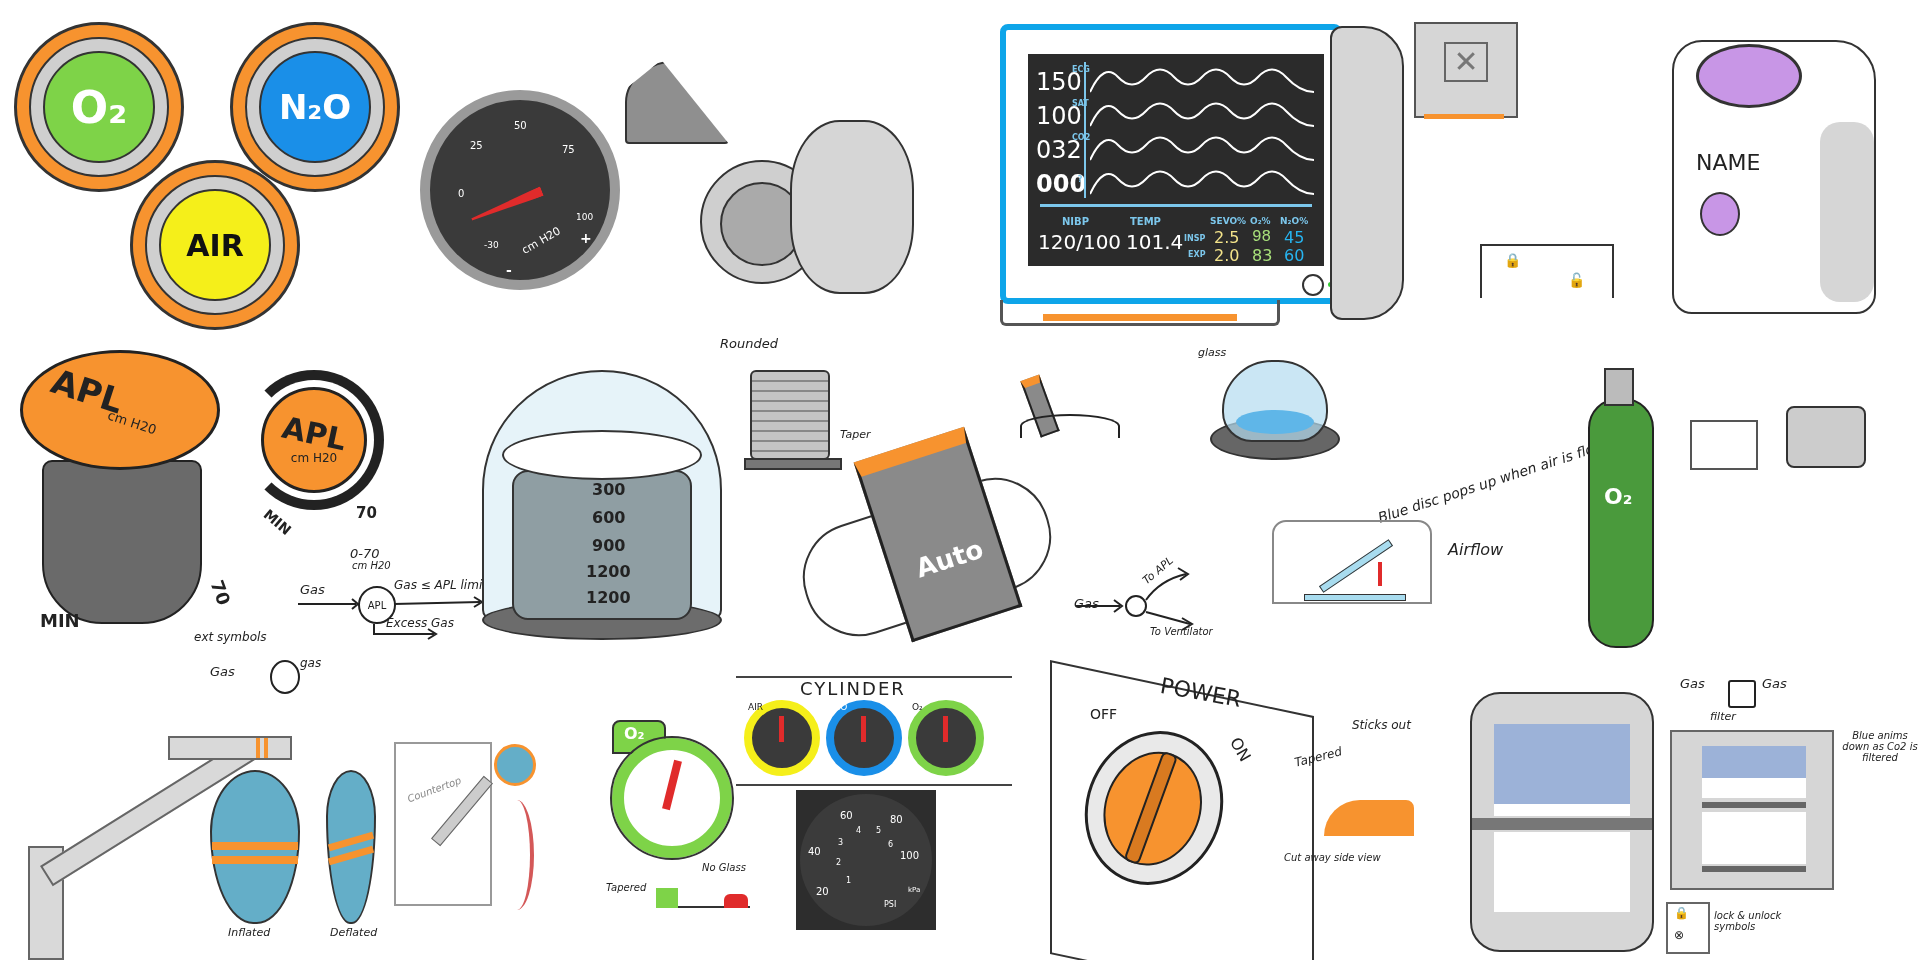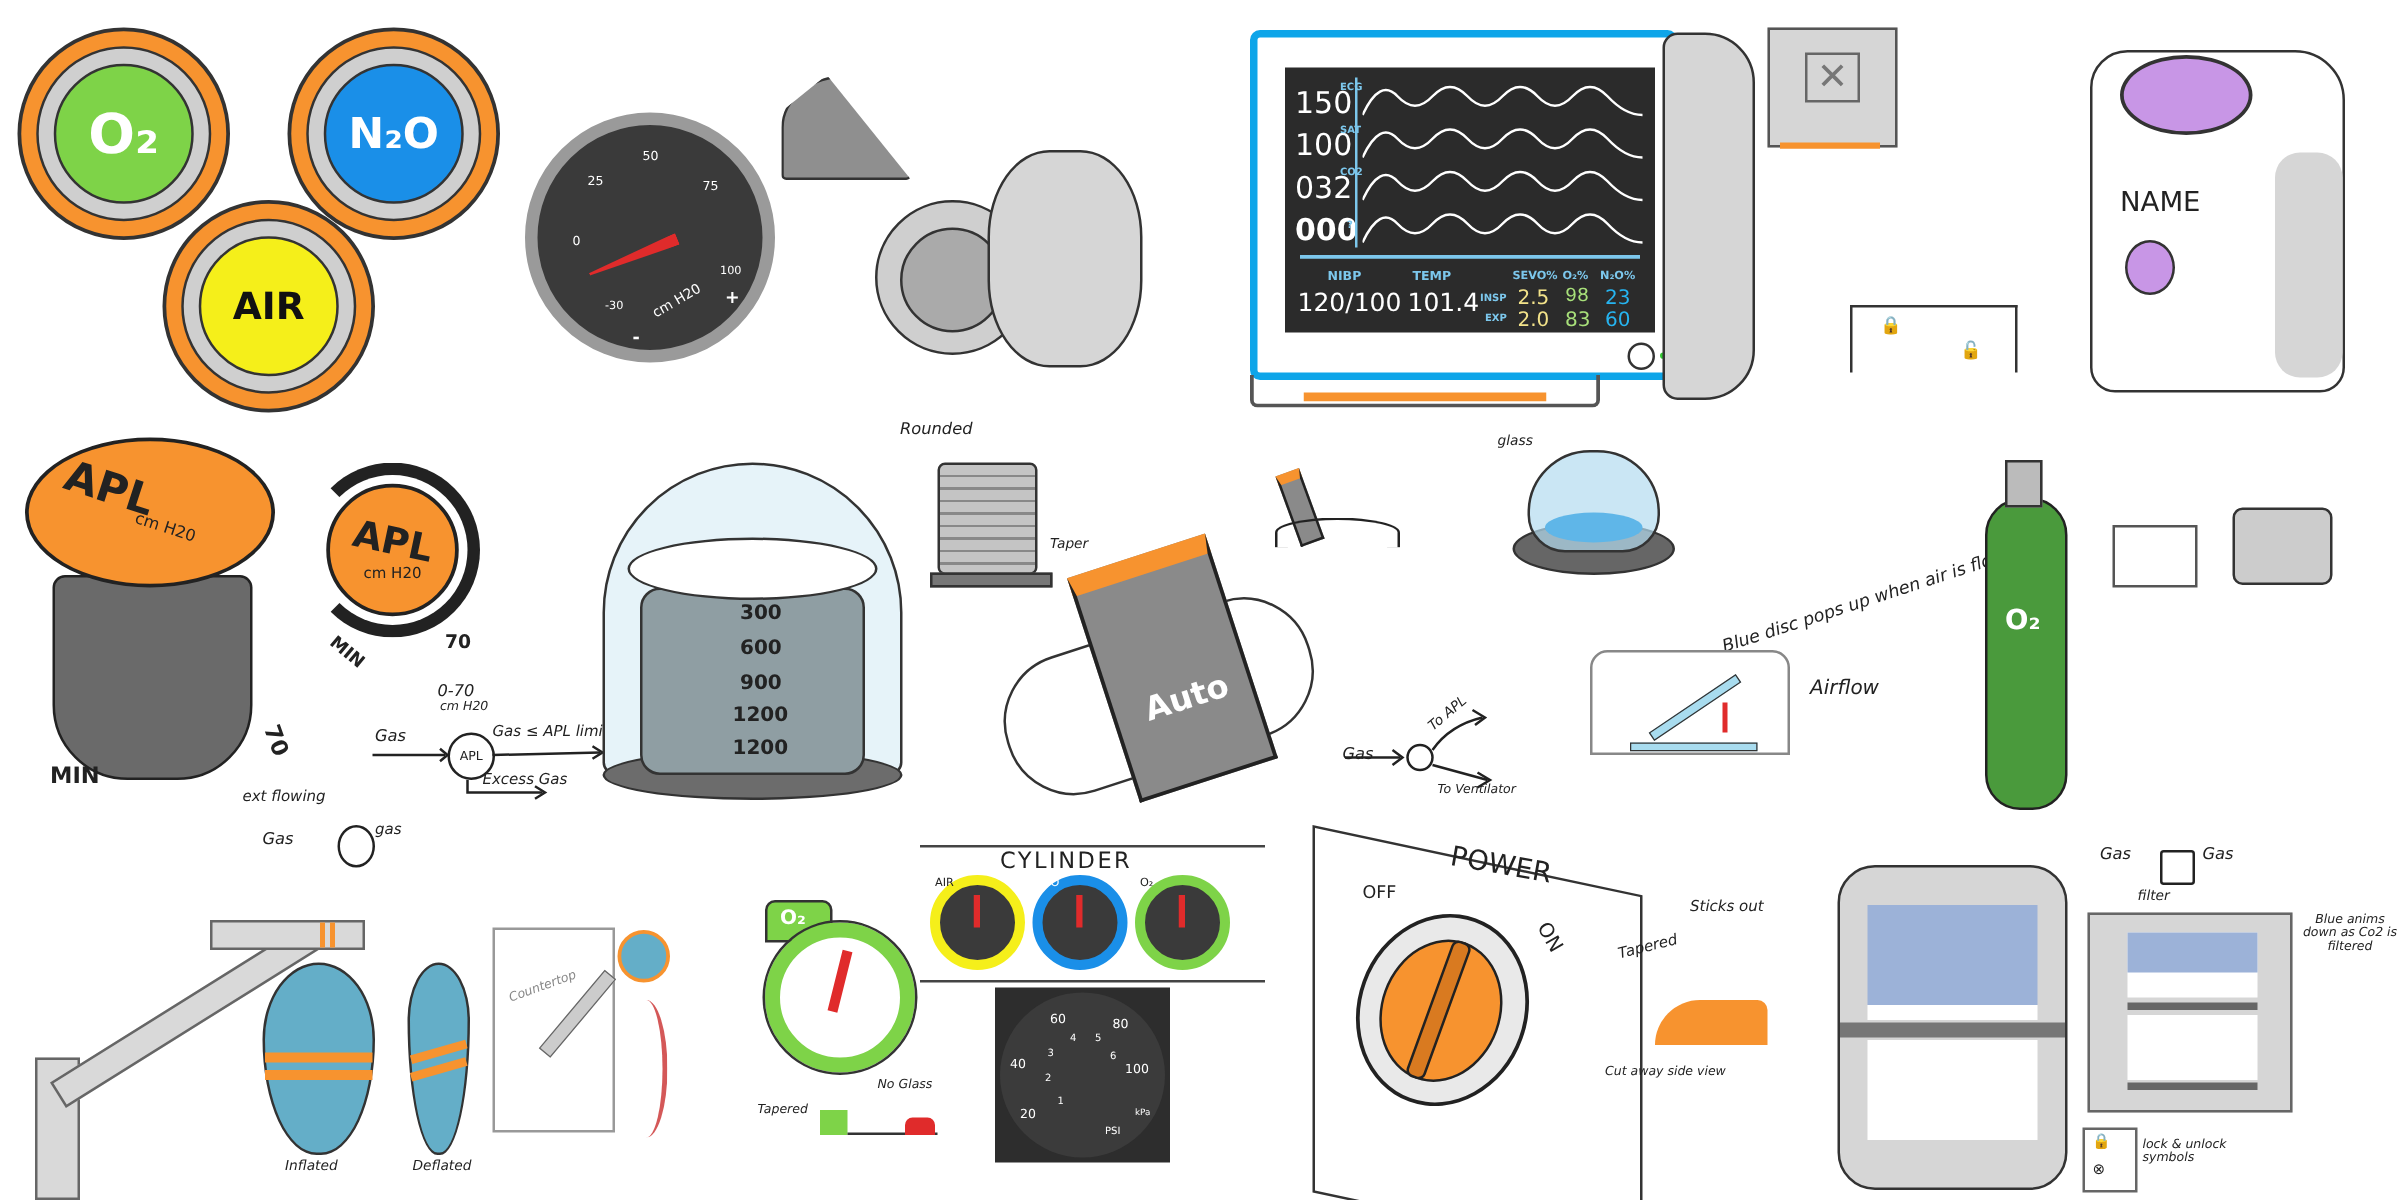--- a/index.html
+++ b/index.html
@@ -93,21 +93,21 @@
     <span class="big" style="left:98px;top:176px;">101.4</span>
     <span class="hdr" style="left:156px;top:180px;font-size:8px;">INSP</span>
     <span class="hdr" style="left:160px;top:196px;font-size:8px;">EXP</span>
     <span class="hdr" style="left:182px;top:162px;font-size:9px;">SEVO%</span>
     <span class="val" style="left:186px;top:174px;color:#f3e38a;">2.5</span>
     <span class="val" style="left:186px;top:192px;color:#f3e38a;">2.0</span>
     <span class="hdr" style="left:222px;top:162px;font-size:9px;">O₂%</span>
     <span class="val" style="left:224px;top:174px;color:#a8e07a;font-family:Liberation Mono, monospace;">98</span>
     <span class="val" style="left:224px;top:192px;color:#a8e07a;">83</span>
     <span class="hdr" style="left:252px;top:162px;font-size:9px;">N₂O%</span>
-    <span class="val" style="left:256px;top:174px;color:#26b4f0;">23</span>
+    <span class="val" style="left:256px;top:174px;color:#26b4f0;">45</span>
     <span class="val" style="left:256px;top:192px;color:#26b4f0;">60</span>
   </div>
   <div class="abs" style="left:296px;top:244px;width:18px;height:18px;border:2px solid #333;border-radius:50%;"></div>
   <div class="abs" style="left:322px;top:252px;width:5px;height:5px;background:#3c3;border-radius:50%;"></div>
 </div>
 <div class="abs" style="left:1000px;top:300px;width:280px;height:26px;border:3px solid #555;border-top:none;border-radius:0 0 6px 6px;box-sizing:border-box;">
   <div style="position:absolute;left:40px;right:40px;bottom:2px;height:7px;background:#f7932f;"></div>
 </div>
 
 <div class="abs" style="left:1330px;top:26px;width:70px;height:290px;background:#d6d6d6;border:2px solid #333;border-radius:12px 40px 40px 12px;"></div>
@@ -157,21 +157,21 @@
 <span class="abs hand" style="left:386px;top:616px;font-size:12px;">Excess Gas</span>
 <svg class="abs" style="left:296px;top:590px;" width="190" height="50">
   <path d="M2 14 L60 14" stroke="#222" stroke-width="2" fill="none"></path>
     <path d="M56 9 L62 14 L56 19" stroke="#222" stroke-width="2" fill="none"></path>
   <path d="M98 14 L184 12" stroke="#222" stroke-width="2" fill="none"></path>
     <path d="M178 7 L186 12 L178 17" stroke="#222" stroke-width="2" fill="none"></path>
   <path d="M78 34 L78 44 L138 44" stroke="#222" stroke-width="2" fill="none"></path>
     <path d="M132 39 L140 44 L132 49" stroke="#222" stroke-width="2" fill="none"></path>
 </svg>
 
-<span class="abs hand" style="left:194px;top:630px;font-size:12px;">ext flowing</span>
+<span class="abs hand" style="left:194px;top:630px;font-size:12px;">ext symbols</span>
 <span class="abs hand" style="left:210px;top:664px;">Gas</span>
 <div class="abs" style="left:270px;top:660px;width:26px;height:30px;border:2px solid #222;border-radius:50%;"></div>
 <span class="abs hand" style="left:300px;top:656px;font-size:12px;">gas</span>
 
 <div class="abs" style="left:482px;top:370px;width:240px;height:270px;">
   <div class="abs" style="left:0;top:0;width:240px;height:250px;background:#e6f3f9;border:2px solid #333;border-radius:120px 120px 10px 10px;box-sizing:border-box;"></div>
   <div class="abs" style="left:0;top:230px;width:240px;height:40px;border-radius:50%;background:#6c6c6c;border:2px solid #333;box-sizing:border-box;"></div>
   <div class="abs" style="left:30px;top:100px;width:180px;height:150px;background:#8f9ea3;border:2px solid #333;border-radius:16px;box-sizing:border-box;"></div>
   <div class="abs" style="left:20px;top:60px;width:200px;height:50px;border-radius:50%;background:#fff;border:2px solid #333;box-sizing:border-box;"></div>
   <span class="abs" style="left:110px;top:110px;font-size:16px;font-weight:bold;">300</span>

